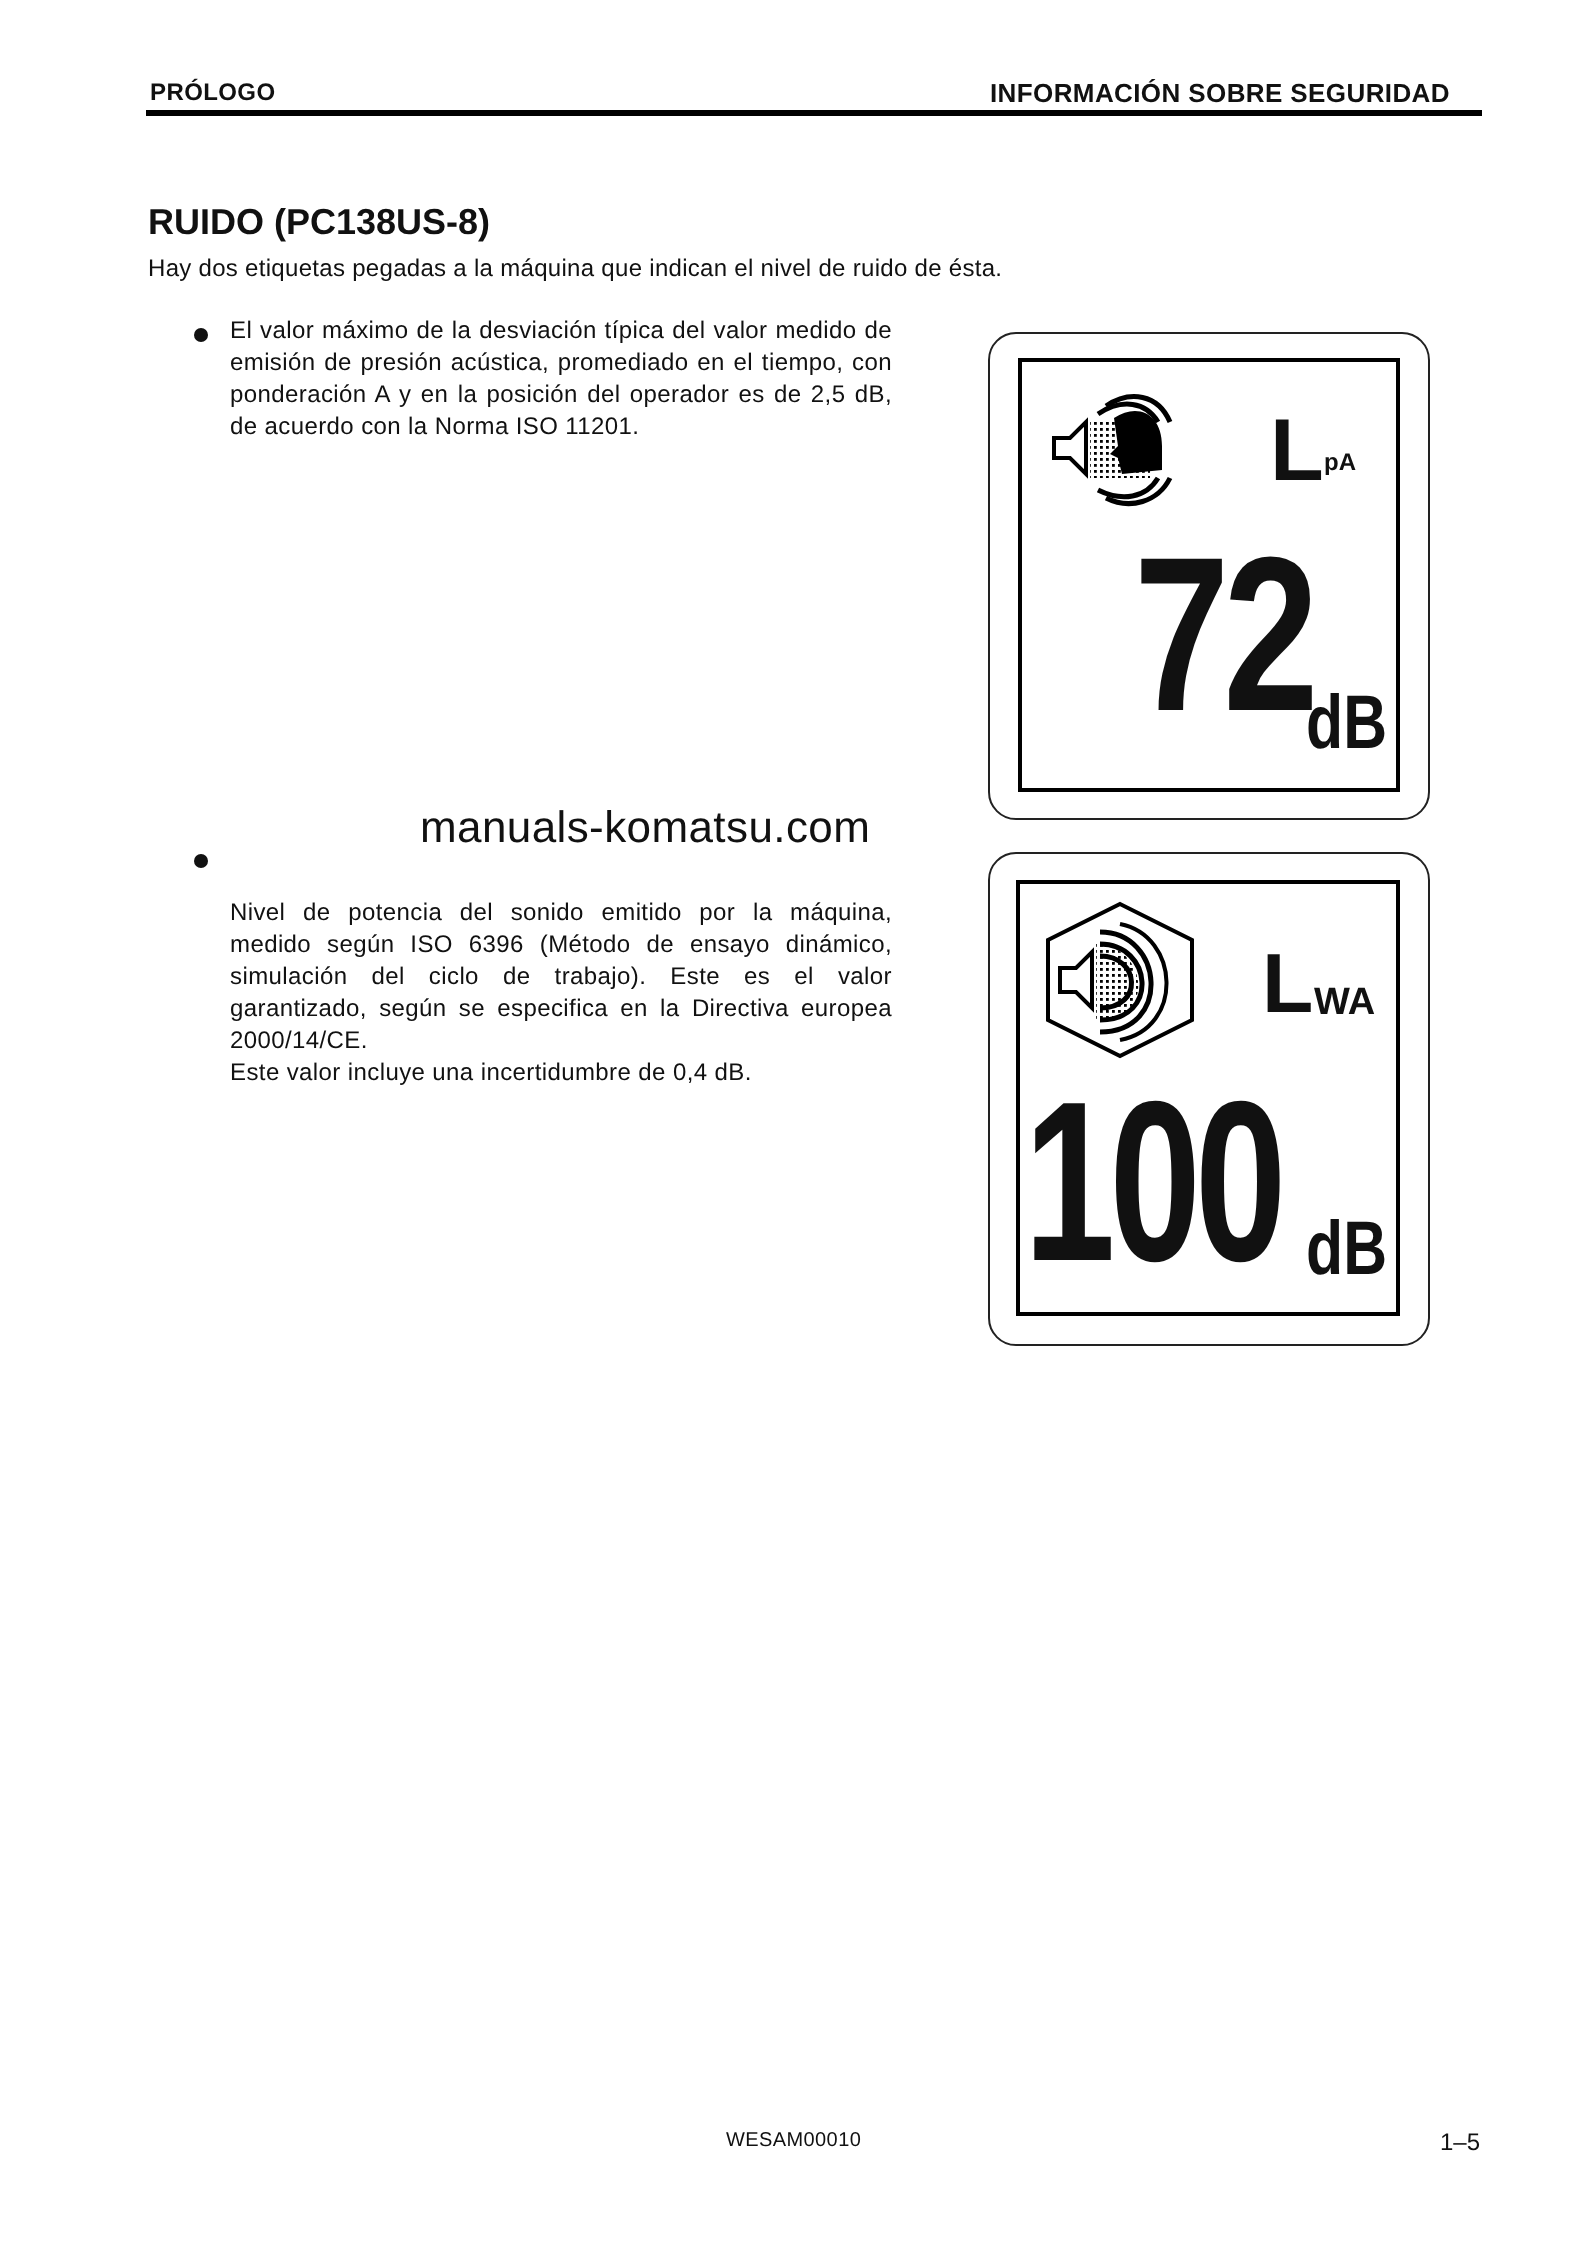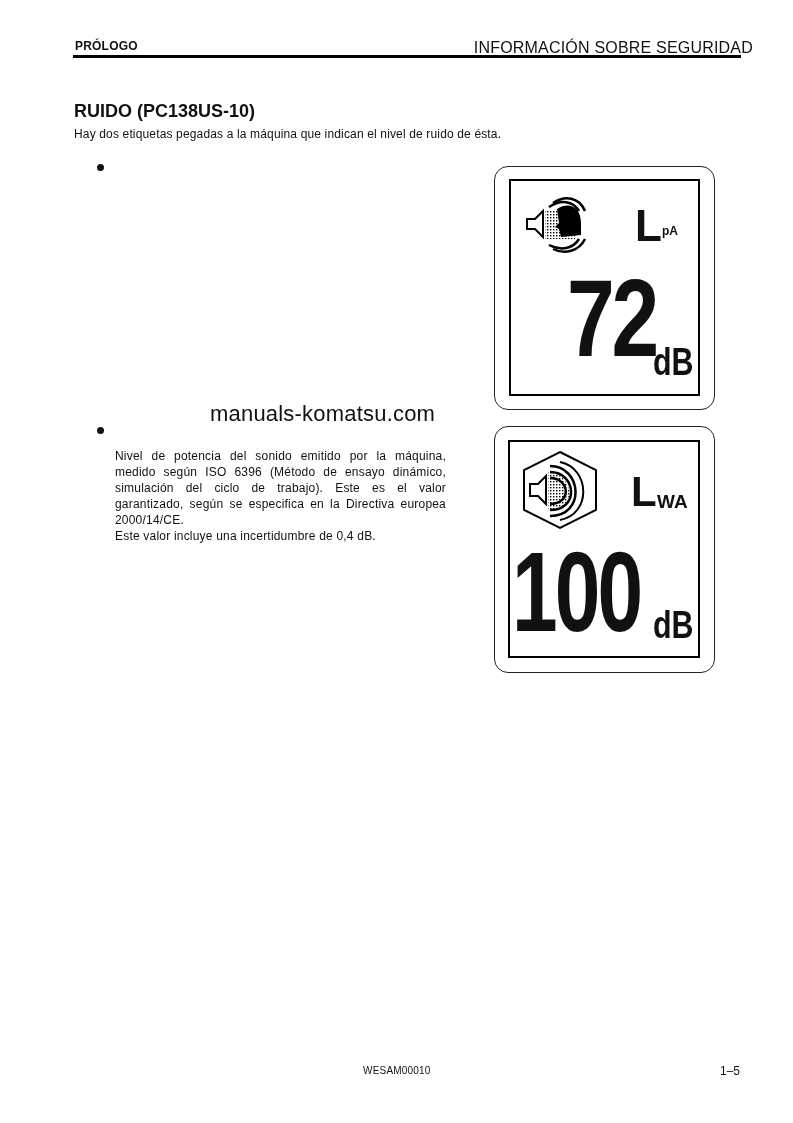--- a/index.html
+++ b/index.html
@@ -1,19 +1,19 @@
 <!DOCTYPE html>
 <html><head>
   <meta charset="utf-8">
   <style>
     html, body { margin: 0; padding: 0; background: #ffffff; }
     body { width: 793px; height: 1123px; position: relative; overflow: hidden;
       font-family: "Liberation Sans", sans-serif; color: #111; }
     .hdr-left { position: absolute; left: 75px; top: 39px; font-size: 12px; font-weight: bold; letter-spacing: 0.2px; }
-    .hdr-right { position: absolute; right: 40px; top: 39px; font-size: 16px; font-weight: normal; letter-spacing: 0.2px; }
+    .hdr-right { position: absolute; right: 68px; top: 39px; font-size: 13px; font-weight: bold; letter-spacing: 0.2px; }
     .hdr-rule { position: absolute; left: 73px; top: 55px; width: 668px; height: 3px; background: #000; }
     .title { position: absolute; left: 74px; top: 101px; font-size: 18px; font-weight: bold; }
     .intro { position: absolute; left: 74px; top: 127px; font-size: 12px; letter-spacing: 0.15px; }
     .bullet { position: absolute; left: 97px; width: 7px; height: 7px; border-radius: 50%; background: #111; }
     .para { position: absolute; left: 115px; width: 331px; font-size: 12px; line-height: 16px; text-align: justify; letter-spacing: 0.2px; }
     .para p { margin: 0; }
     .watermark { position: absolute; left: 210px; top: 401px; font-size: 22px; color: #111; letter-spacing: 0.2px; }
     .label-outer { position: absolute; border: 1.5px solid #222; border-radius: 14px; background: #fff; }
     .label-inner { position: absolute; border: 2px solid #000; }
     .lsym { position: absolute; font-weight: 900; font-family: "Liberation Sans", sans-serif; }
@@ -24,25 +24,26 @@
     .footer-code { position: absolute; left: 363px; top: 1065px; font-size: 10px; letter-spacing: 0.2px; }
     .footer-page { position: absolute; right: 53px; top: 1064px; font-size: 12px; }
   </style>
 </head>
 <body>
 
 <div class="hdr-left">PRÓLOGO</div>
 <div class="hdr-right">INFORMACIÓN SOBRE SEGURIDAD</div>
 <div class="hdr-rule"></div>
 
-<div class="title">RUIDO (PC138US-10)</div>
+<div class="title">RUIDO (PC138US-8)</div>
 <div class="intro">Hay dos etiquetas pegadas a la máquina que indican el nivel de ruido de ésta.</div>
 
 <div class="bullet" style="top:164px;"></div>
 <div class="para" style="top:157px;">
+  <p>El valor máximo de la desviación típica del valor medido de emisión de presión acústica, promediado en el tiempo, con ponderación A y en la posición del operador es de 2,5 dB, de acuerdo con la Norma ISO 11201.</p>
 </div>
 
 <div class="label-outer" style="left:494px; top:166px; width:219px; height:242px;">
   <div class="label-inner" style="left:14px; top:12px; width:187px; height:213px;">
     <svg style="position:absolute; left:12px; top:12px;" width="70" height="70" viewBox="0 0 70 70">
       <defs>
         <pattern id="dots1" width="3" height="3" patternUnits="userSpaceOnUse">
             <rect width="1.4" height="1.4" fill="#000"></rect>
           </pattern>
       </defs>

